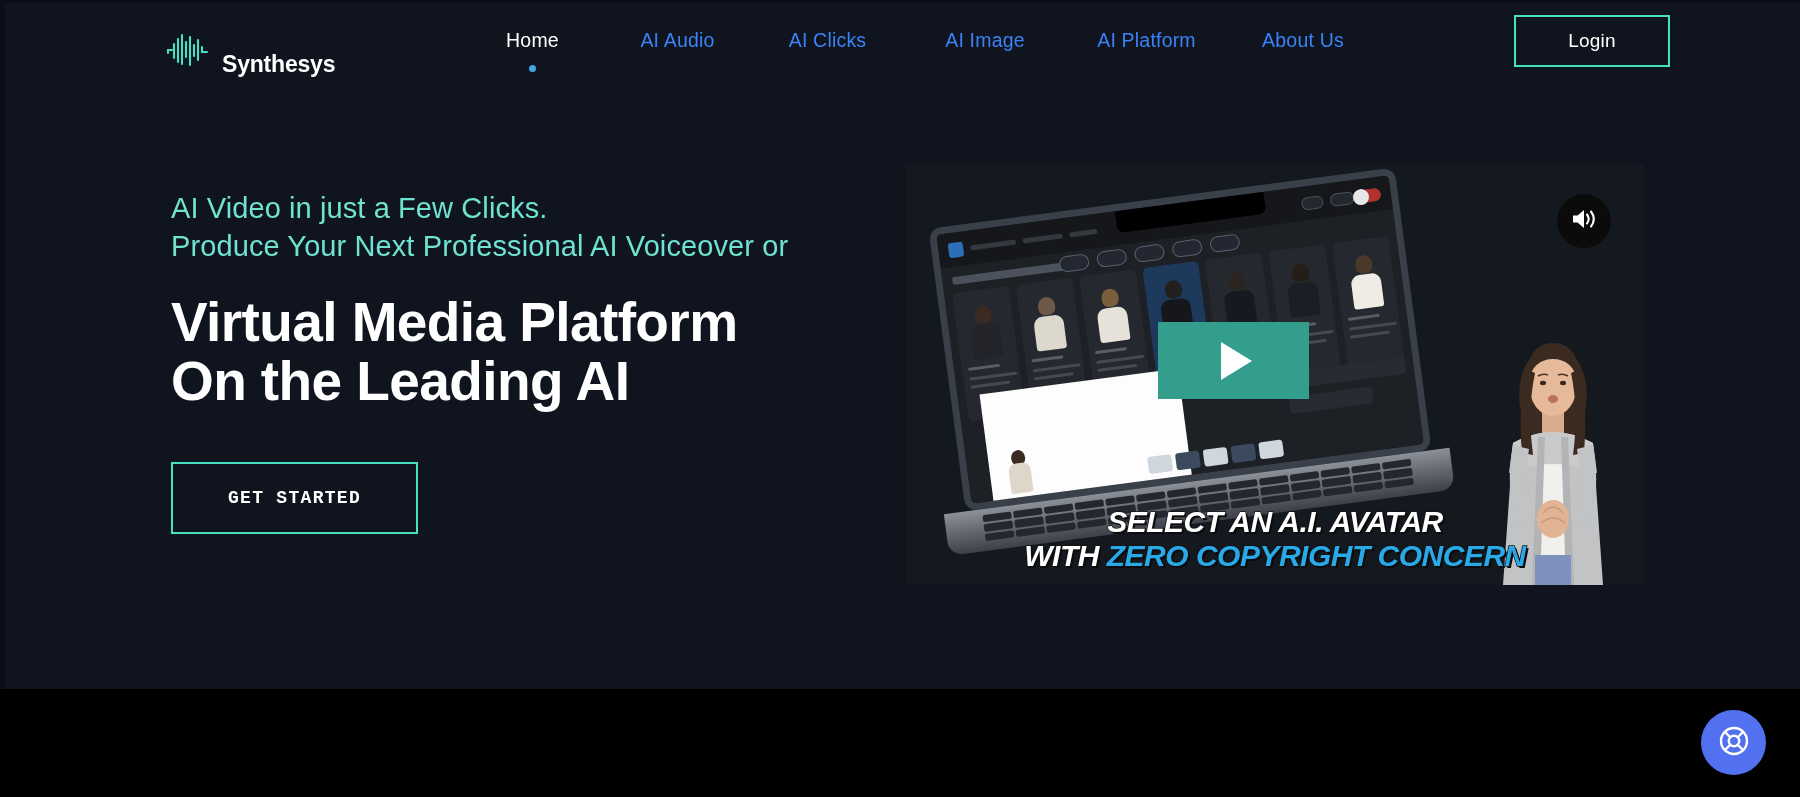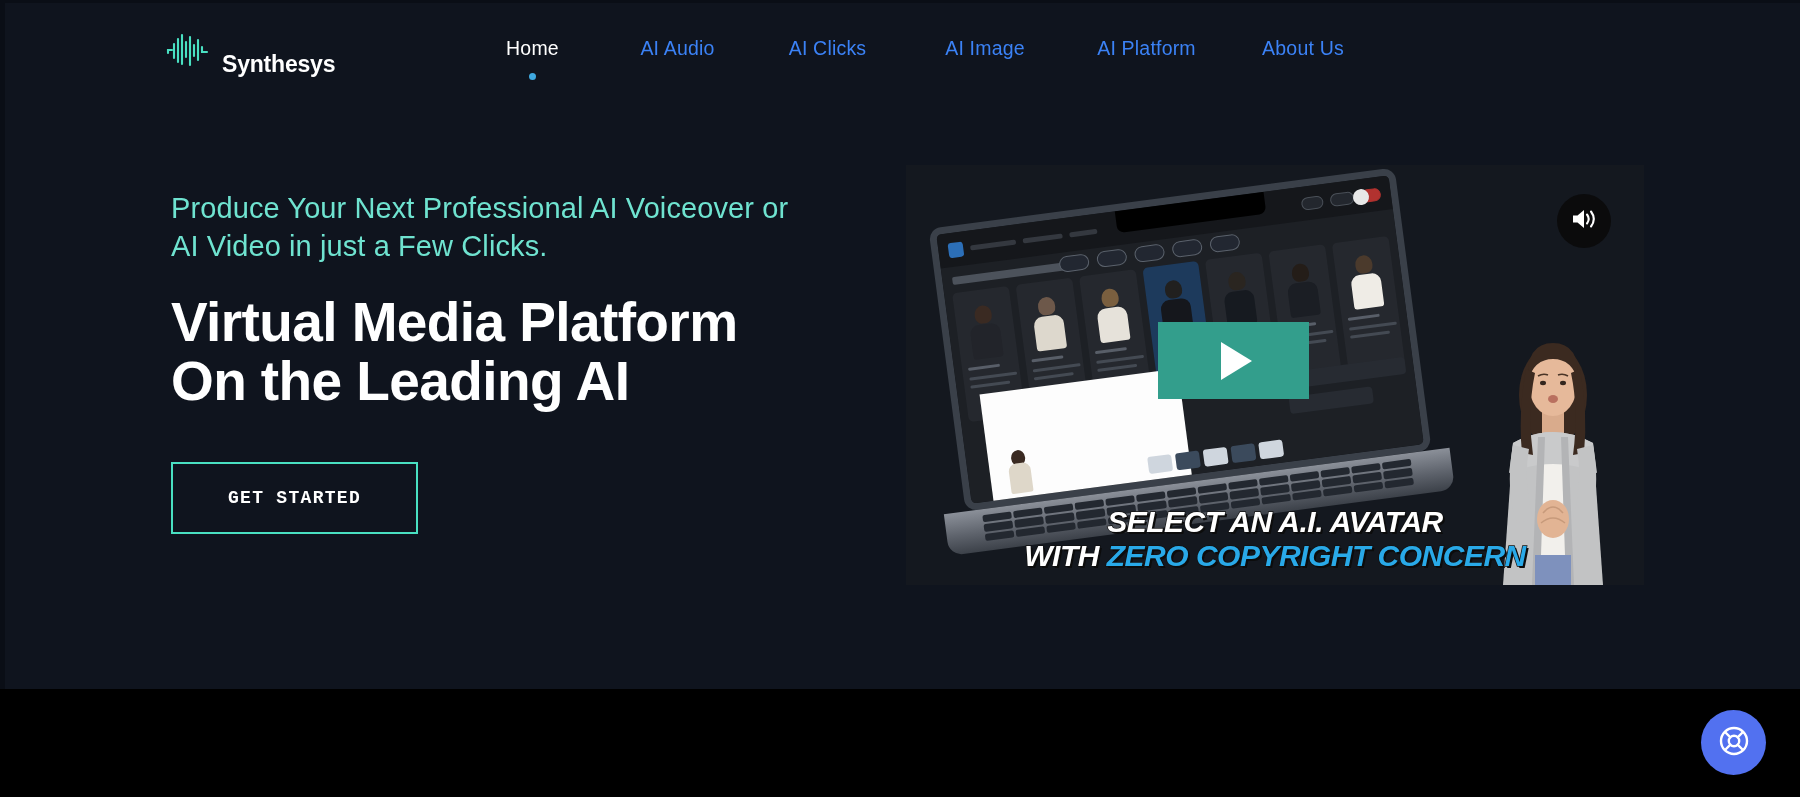--- a/index.html
+++ b/index.html
@@ -32,21 +32,21 @@
   .brand {
     position:absolute; left:161px; top:18px;
     display:flex; align-items:center; gap:13px;
   }
   .brand-mark { width:43px; height:34px; display:block; }
   .brand-name {
     color:#ffffff; font-size:23px; font-weight:bold; letter-spacing:-0.2px;margin-top:30px;
   }
 
   .nav-links {
-    position:absolute; left:455px; top:32px;
+    position:absolute; left:455px; top:24px;
     display:flex; align-items:flex-start;
   }
   .nav-item {
     position:relative;
     padding:0 0;
     cursor:pointer;
     text-align:center;
   }
   .nav-item + .nav-item { margin-left:0; }
   .nav-label {
@@ -339,26 +339,27 @@
         <div class="nav-item nav-avatar">
           <span class="nav-label">AI Platform</span>
         </div>
 
         <div class="nav-item nav-about">
           <span class="nav-label">About Us</span>
         </div>
 
       </div>
 
+      <div class="login-button">Login</div>
     </div>
 
     <div class="hero-left">
       <div class="hero-sub">
+        <div>AI Video in just a Few Clicks.</div>
         <div>Produce Your Next Professional AI Voiceover or</div>
-        <div>AI Video in just a Few Clicks.</div>
       </div>
       <div class="hero-title">
         <div>Virtual Media Platform</div>
         <div>On the Leading AI</div>
       </div>
       <div class="cta-button">GET STARTED</div>
     </div>
 
     <div class="video-card">
       <div class="video-inner">

